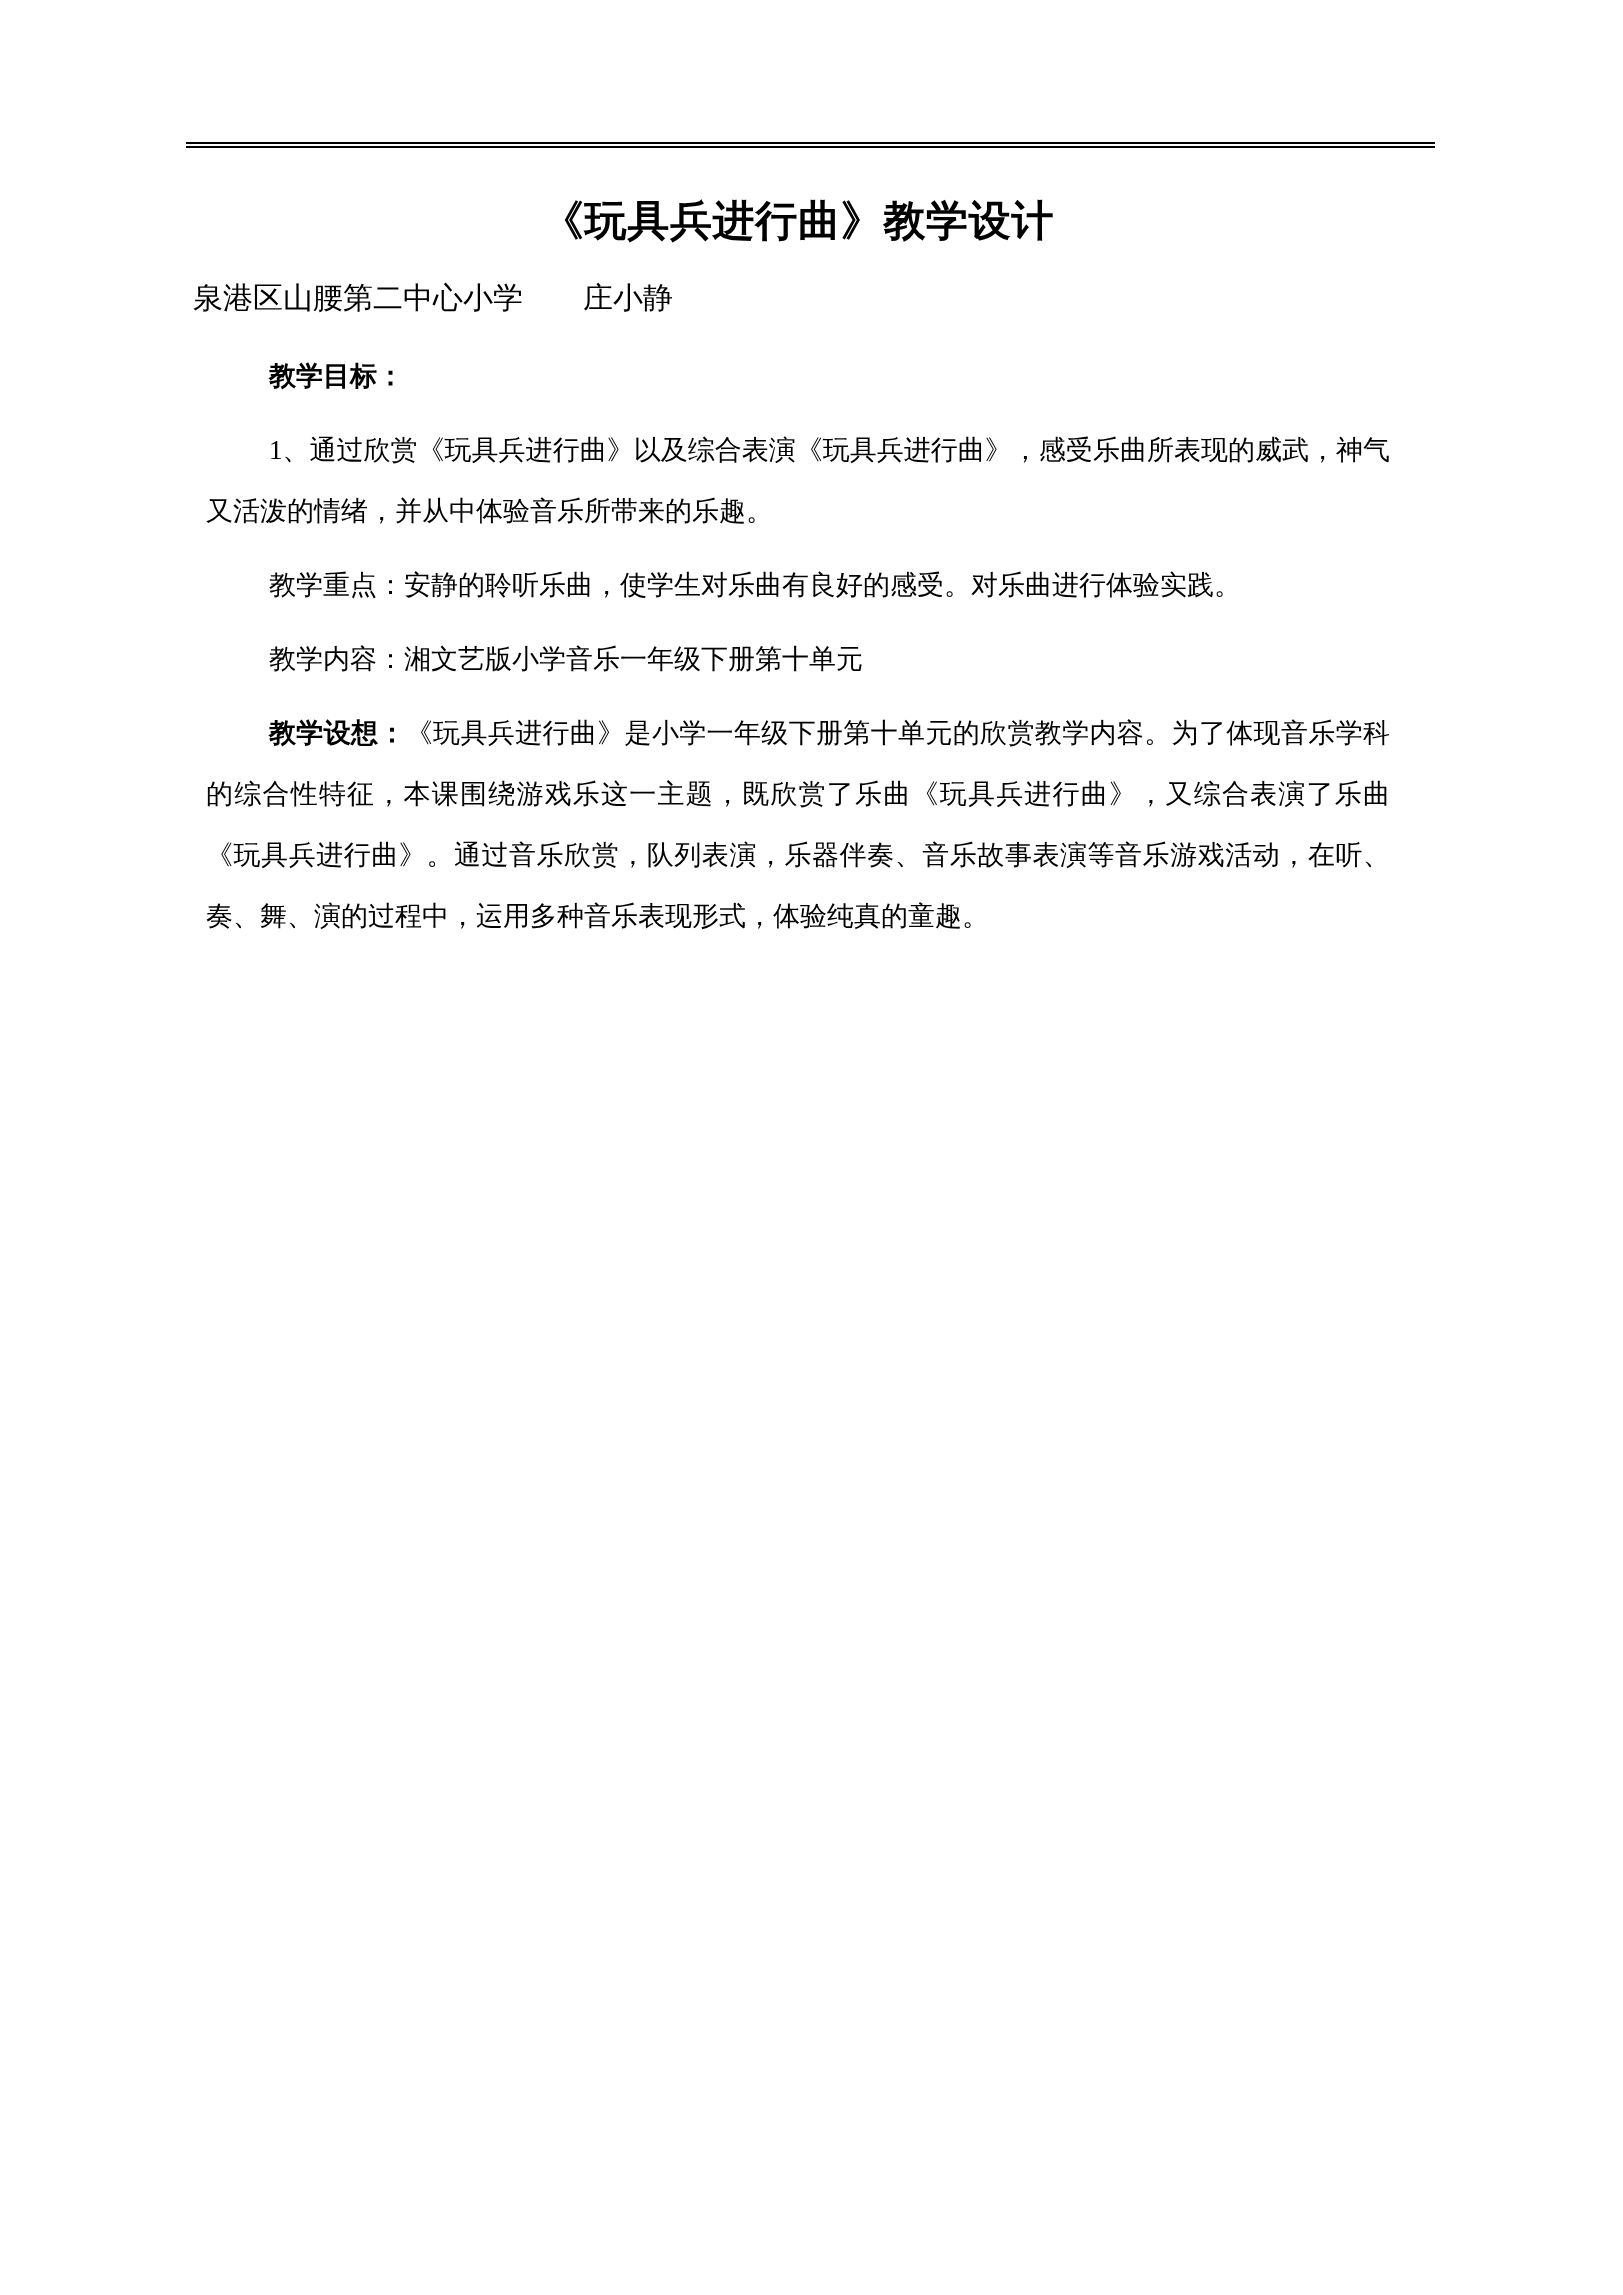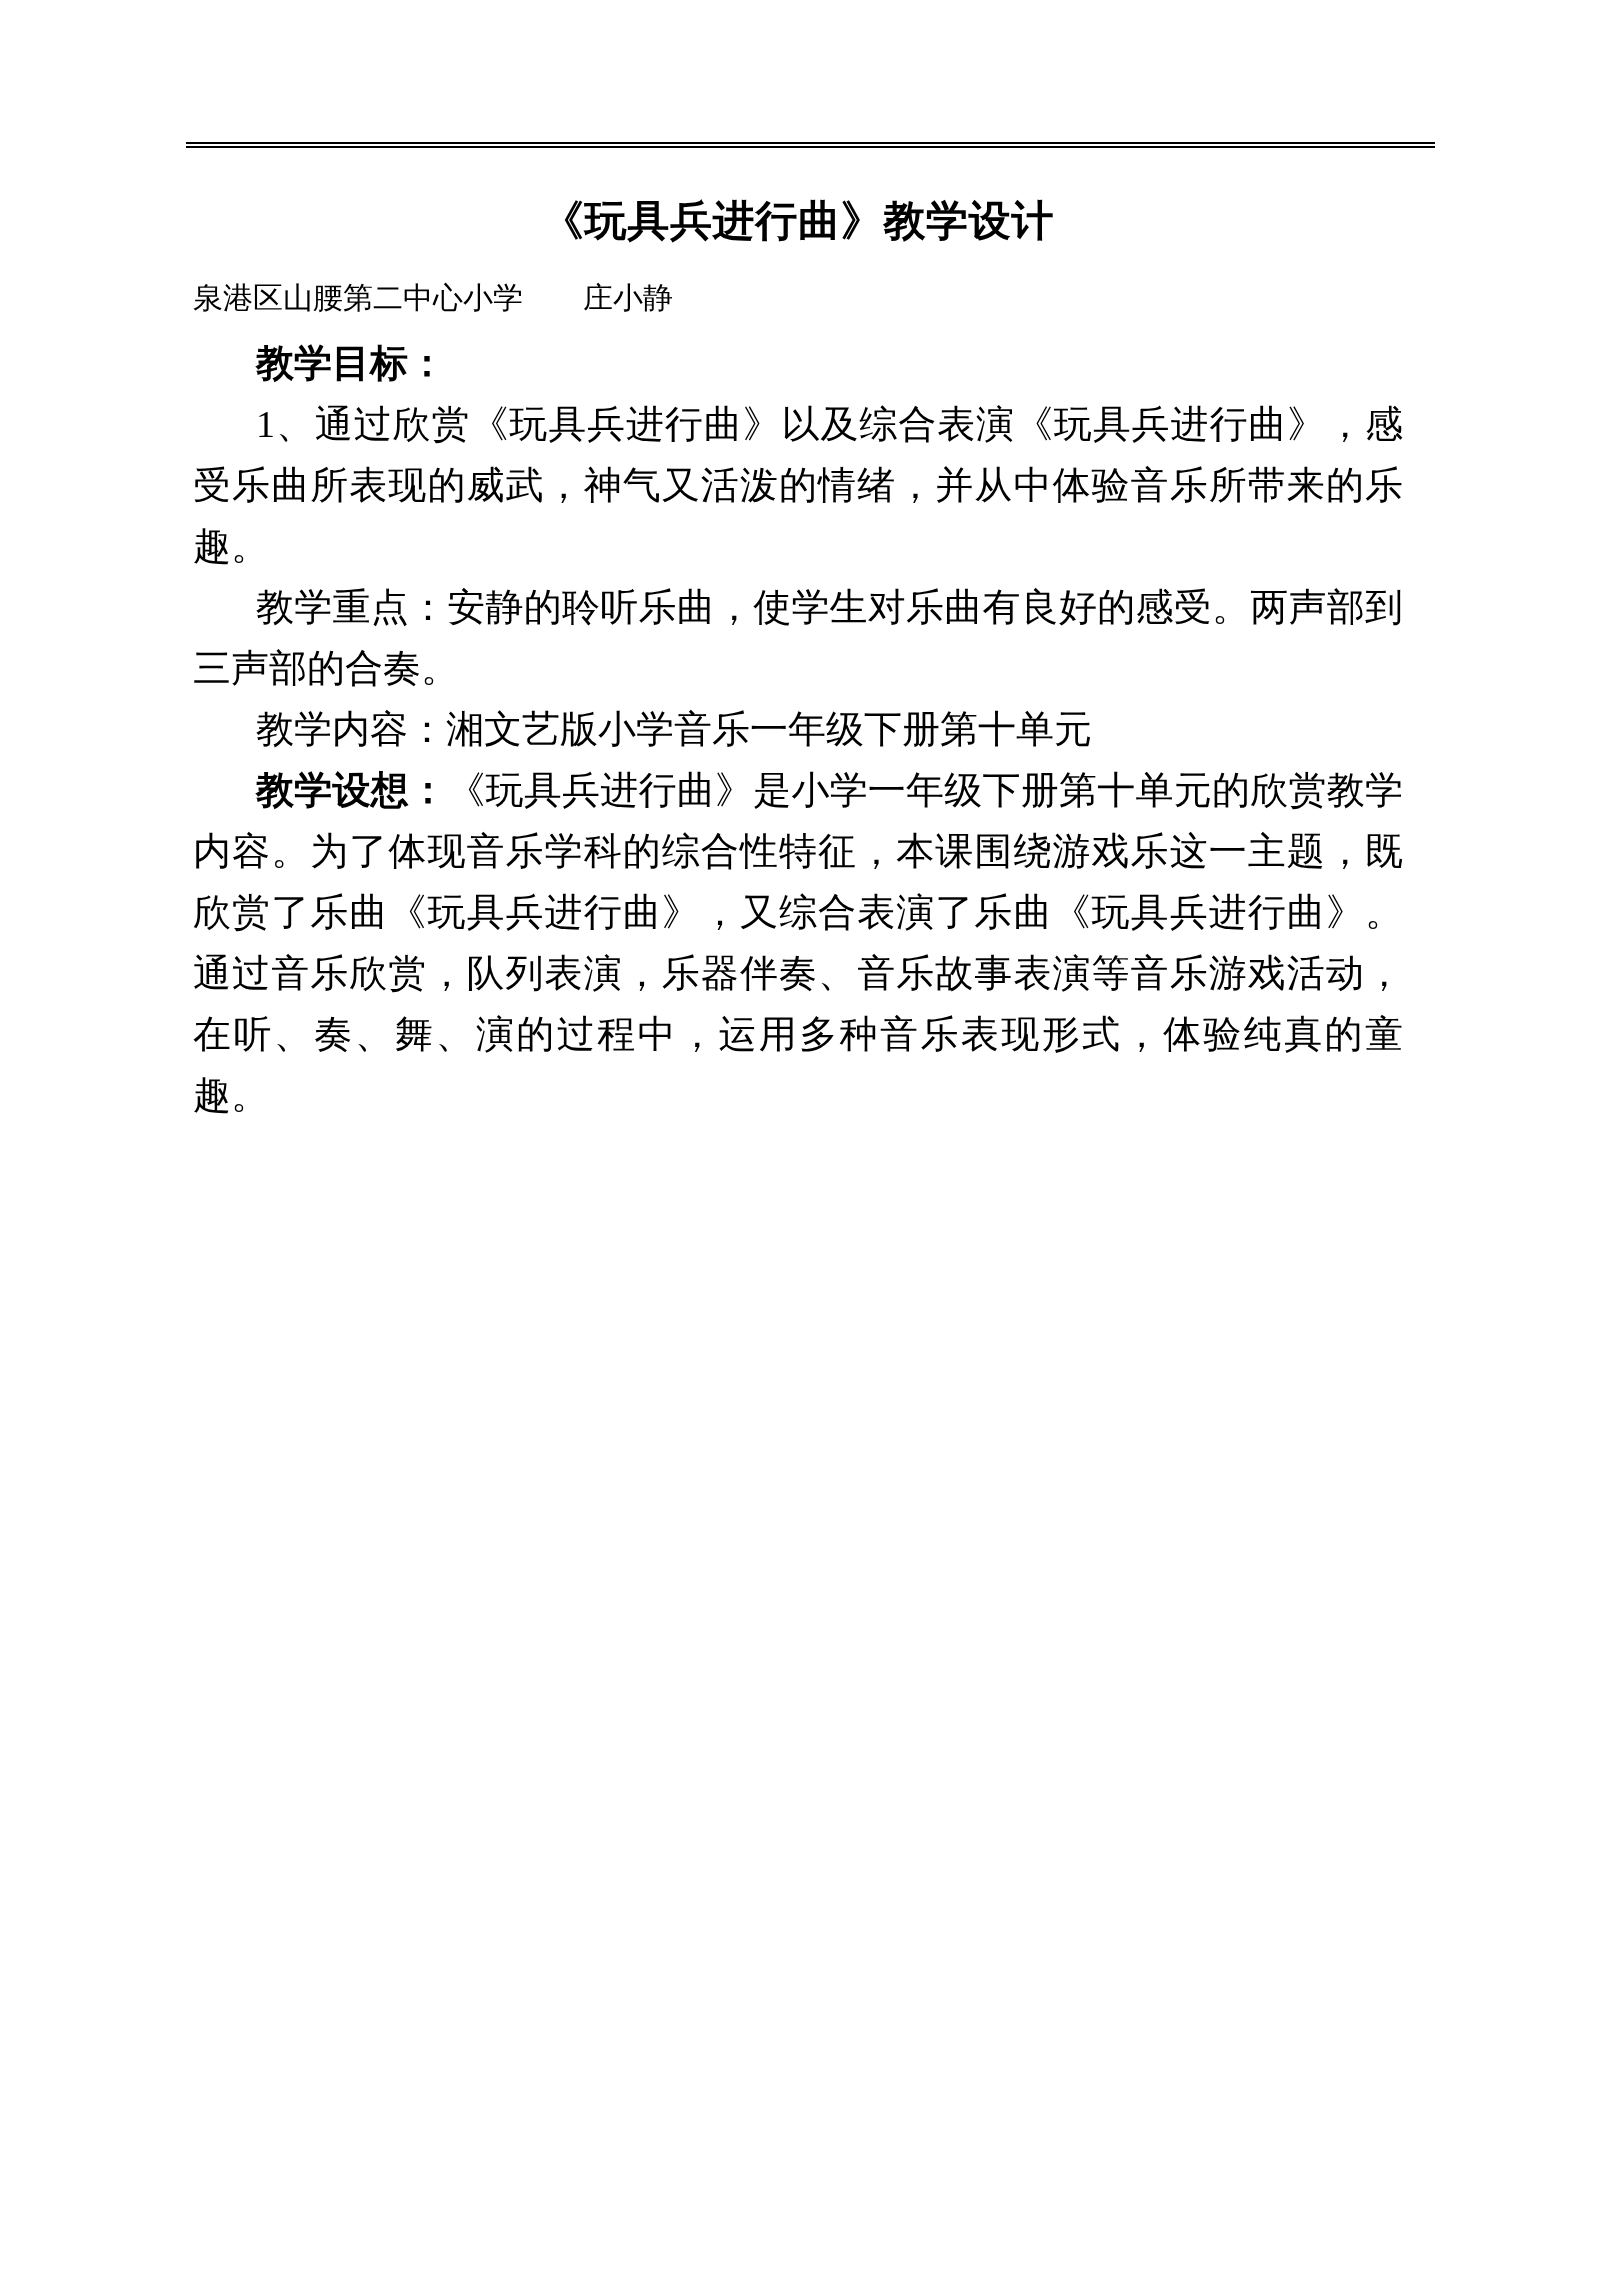--- a/index.html
+++ b/index.html
@@ -47,22 +47,22 @@
     margin: 0;
     padding-top: 12.3px;
   }
   .doc-subtitle {
     font-size: 30px;
     line-height: 71px;
     margin: 0;
     white-space: pre;
   }
   p.body-par {
-    margin: 0;
-    font-size: 38px;
+    margin: 13px;
+    font-size: 27px;
     line-height: 61px;
     text-align: justify;
     text-justify: inter-character;
     text-indent: 63px;
     letter-spacing: 0px;
     word-break: break-all;
   }
   p.body-par.gap-before {
     margin-top: 9.5px;
   }
@@ -81,21 +81,21 @@
 
     <h1 class="doc-title">《玩具兵进行曲》教学设计</h1>
 
     <div class="doc-subtitle">泉港区山腰第二中心小学　　庄小静</div>
 
     <p class="body-par"><span class="lbl-bold">教学目标：</span></p>
 
     <p class="body-par">1、通过欣赏《玩具兵进行曲》以及综合表演《玩具兵进行曲》，感受乐曲所表现的威武，神气又活泼的情绪，并从中体验音乐所带来的乐趣。</p>
 
 
-    <p class="body-par">教学重点：安静的聆听乐曲，使学生对乐曲有良好的感受。两声部到三声部的合奏。</p>
+    <p class="body-par">教学重点：安静的聆听乐曲，使学生对乐曲有良好的感受。对乐曲进行体验实践。</p>
 
 
     <p class="body-par">教学内容：湘文艺版小学音乐一年级下册第十单元</p>
 
     <p class="body-par"><span class="lbl-bold">教学设想：</span><span>《玩具兵进行曲》是小学一年级下册第十单元的欣赏教学内容。为了体现音乐学科的综合性特征，本课围绕游戏乐这一主题，既欣赏了乐曲《玩具兵进行曲》，又综合表演了乐曲《玩具兵进行曲》。通过音乐欣赏，队列表演，乐器伴奏、音乐故事表演等音乐游戏活动，在听、奏、舞、演的过程中，运用多种音乐表现形式，体验纯真的童趣。</span></p>
 
 
   </div>
 </div>
 

